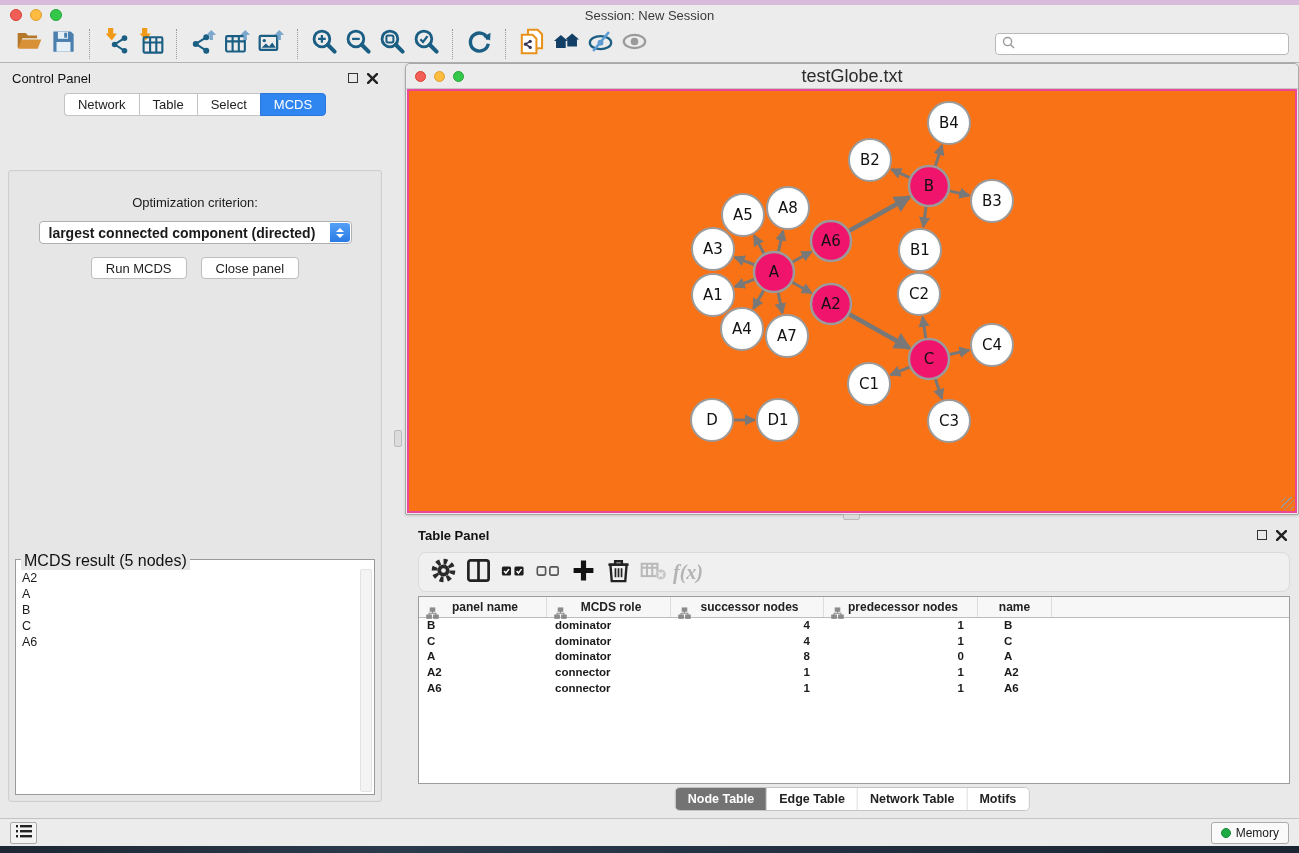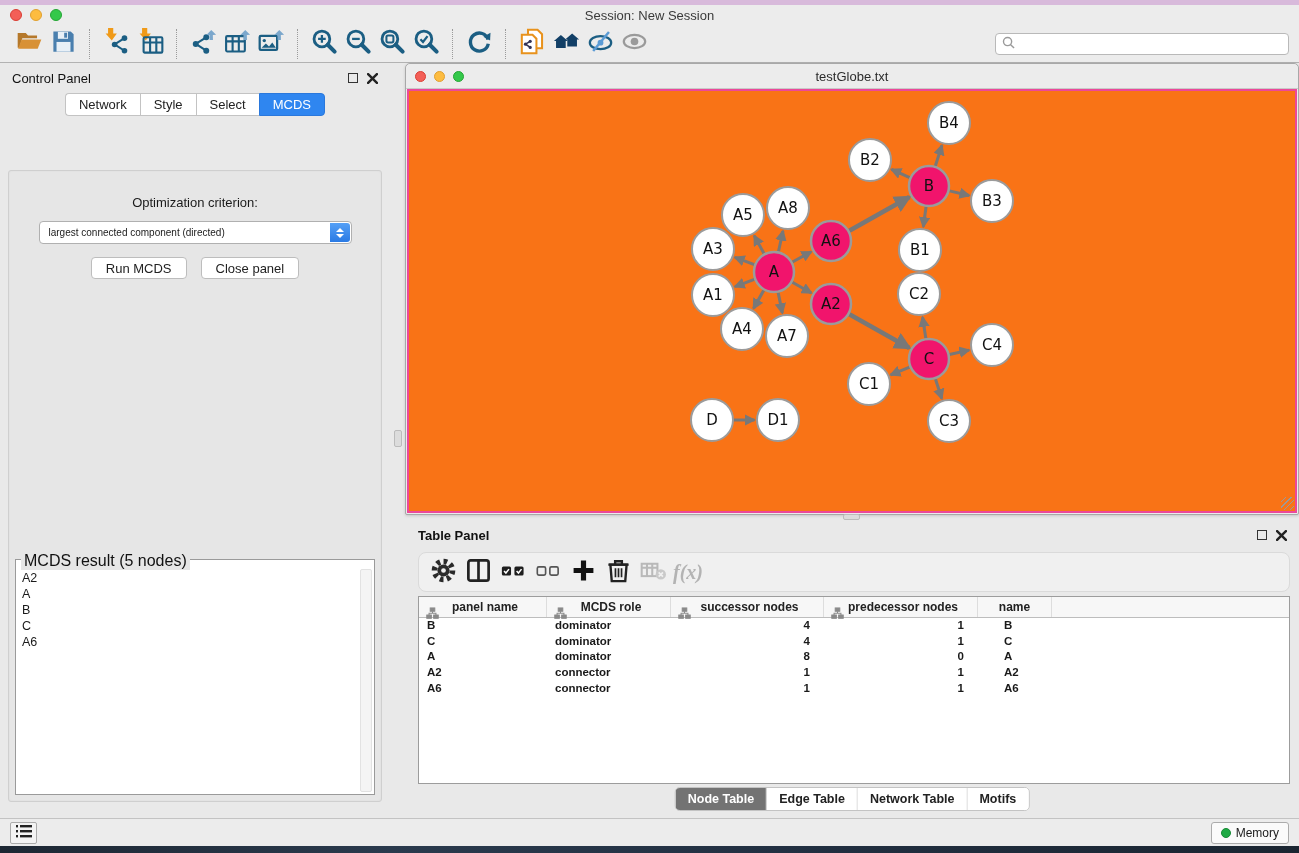--- a/index.html
+++ b/index.html
@@ -30,40 +30,40 @@
 
   .ctabs { display:flex; justify-content:center; margin-top:4px; position:relative; z-index:2; }
   .ctab { font-size:13px; padding:3px 13px; background:#fff; border:1px solid #c3c3c3; border-right:none; color:#222; cursor:pointer; }
   .ctab:first-child { border-radius:4px 0 0 4px; }
   .ctab:last-child { border-radius:0 4px 4px 0; border-right:1px solid #000000;text-align:center; }
   .ctab.sel { background:#2f86f0; border-color:#2a78dc; color:#fff; }
 
   .cp-content { position:absolute; left:8px; right:8px; top:107px; bottom:8px; background:#e6e6e6; border:1px solid #cfcfcf; border-radius:3px; box-shadow:inset 0 0 2px rgba(0,0,0,.06); }
   .opt-label { text-align:center; font-size:13px; margin-top:24px; }
   .dropdown { position:relative; width:313px; height:23px; margin:11px auto 0 auto; background:#fff; border:1px solid #b0b0b0; border-radius:4px; display:flex; align-items:center; cursor:pointer; }
-  .dropdown .dd-text { font-size:10px; padding-left:9px; }
+  .dropdown .dd-text { font-size:14px; padding-left:9px;font-weight:bold; }
   .dd-stepper { position:absolute; right:1px; top:1px; bottom:1px; width:20px; background:linear-gradient(#55a0f6,#2a7ae4); border-radius:0 3px 3px 0; display:flex; flex-direction:column; align-items:center; justify-content:center; gap:2px; }
   .dd-stepper i { width:0; height:0; border-left:4px solid transparent; border-right:4px solid transparent; display:block; }
   .dd-stepper .up { border-bottom:4px solid #fff; }
   .dd-stepper .down { border-top:4px solid #fff; }
   .btn-row { display:flex; justify-content:center; gap:14px; margin-top:13px; }
   .pbtn { font-size:13px; height:22px; padding:0 14px; background:#fff; border:1px solid #bdbdbd; border-radius:4px; cursor:pointer; color:#222; display:flex; align-items:center; }
 
   .mcds-fieldset { position:absolute; left:6px; right:6px; top:388px; bottom:6px; border:1px solid #9a9a9a; background:#fff; }
   .mcds-legend { position:absolute; top:-8px; left:5px; background:#e6e6e6; font-size:16px; padding:0 3px; color:#111; }
   .mcds-list { position:absolute; inset:1px 15px 1px 1px; overflow:hidden; padding-top:9px; }
   .mcds-item { font-size:12.5px; line-height:16px; padding-left:5px; }
   .mcds-scroll { position:absolute; top:9px; right:2px; bottom:2px; width:12px; background:#f4f4f4; border:1px solid #e2e2e2; border-radius:2px; }
 
   
   .net-window { position:absolute; left:405px; top:63px; width:894px; height:452px; background:#ececec; border:1px solid #a8a8a8; border-radius:5px 5px 2px 2px; box-shadow:0 1px 3px rgba(0,0,0,.15); }
   .net-titlebar { height:25px; display:flex; align-items:center; position:relative; border-bottom:1px solid #c9c9c9; border-radius:5px 5px 0 0; background:#ececec; }
   .net-titlebar .lights { margin-left:9px; }
   .net-titlebar .light { width:11px; height:11px; }
-  .net-title { position:absolute; left:0; right:0; text-align:center; font-size:13px; color:#2c2c2c; }
+  .net-title { position:absolute; left:0; right:0; text-align:center; font-size:18px; color:#2c2c2c; }
   .net-canvas { position:absolute; left:1px; right:1px; top:25px; bottom:1px; background:#f97316; border:2px solid #ec4899; }
   .resize-grip { position:absolute; right:1px; bottom:1px; width:13px; height:13px; background:repeating-linear-gradient(135deg, transparent 0 3px, #9a9a9a 3px 4px); cursor:nwse-resize; }
 
   svg text.nlabel { font-family:"DejaVu Sans", sans-serif; font-size:15px; fill:#111; text-anchor:middle; }
 
   
   .vdiv-handle { position:absolute; left:394px; top:430px; width:8px; height:17px; background:#dcdcdc; border:1px solid #bbb; border-radius:2px; cursor:col-resize; }
   .hdiv-handle { position:absolute; left:843px; top:514px; width:17px; height:6px; background:#dcdcdc; border:1px solid #bbb; border-radius:2px; cursor:row-resize; }
 
   
@@ -260,21 +260,21 @@
       <div class="float-btn"></div>
       <div class="close-btn">
         <svg width="11" height="11" viewBox="0 0 10 10">
             <path d="M1 1l8 8M9 1l-8 8" stroke="#222" stroke-width="2.2" stroke-linecap="round"></path>
           </svg>
       </div>
     </div>
   </div>
   <div class="ctabs" id="control-tabs">
       <div class="ctab">Network</div>
-      <div class="ctab">Style</div>
+      <div class="ctab">Table</div>
       <div class="ctab">Select</div>
       <div class="ctab sel">MCDS</div>
     </div>
   <div class="cp-content">
     <div class="opt-label">Optimization criterion:</div>
     <div class="dropdown">
       <span class="dd-text">largest connected component (directed)</span>
       <span class="dd-stepper">
           <i class="up"></i>
           <i class="down"></i>

